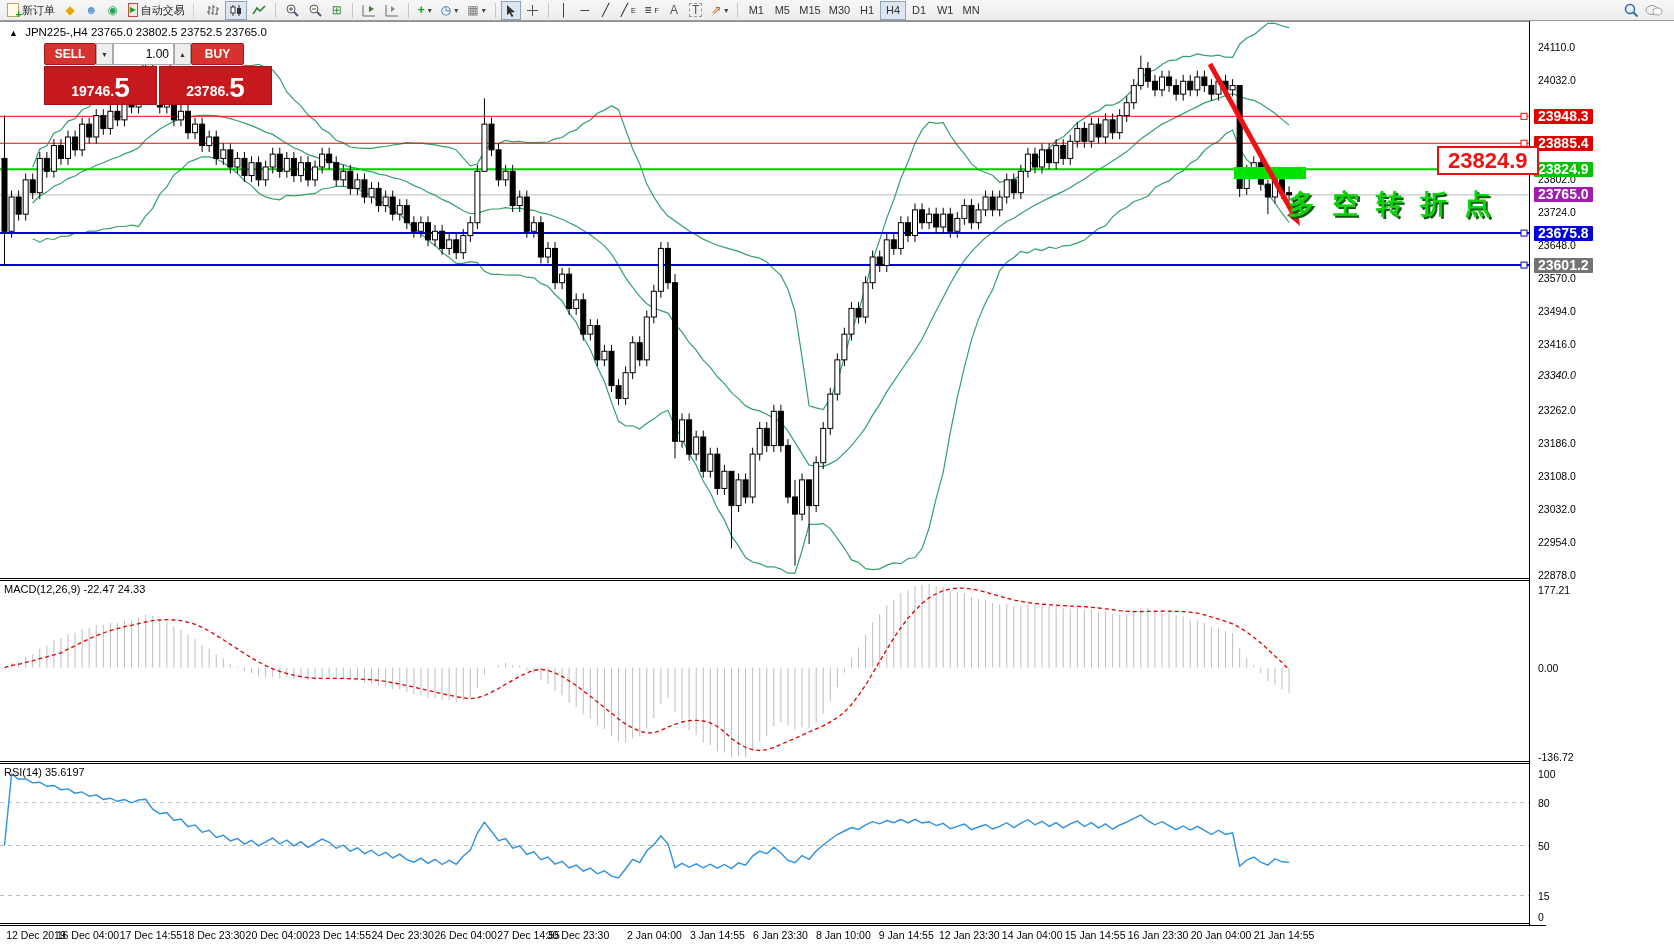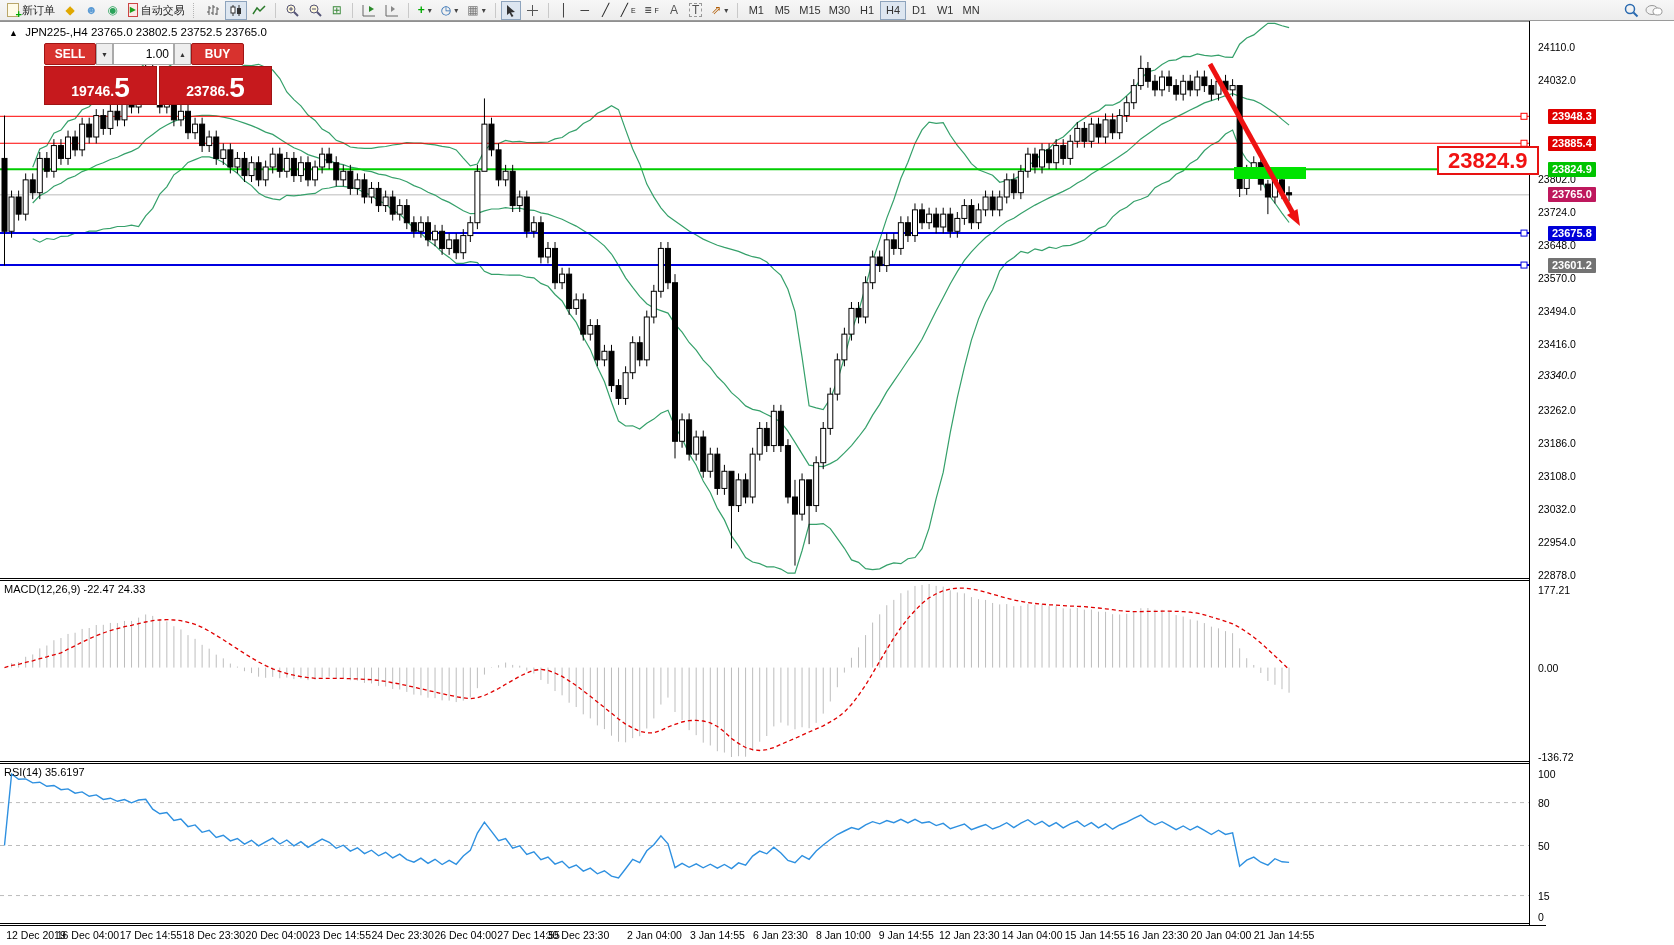--- a/index.html
+++ b/index.html
@@ -44,21 +44,21 @@
     text-align:right; padding:0 4px; font-family:"Liberation Sans",sans-serif; }
   #tp-row2 { display:flex; gap:2px; background:#fff; margin-top:1px; height:39px; }
   .tp-price { flex:1; background:#c6191d; color:#fff; display:flex; align-items:flex-end;
     justify-content:center; padding-bottom:3px; border:1px solid #a01414; }
   .tp-price .sm { font-size:14px; font-weight:bold; line-height:20px; }
   .tp-price .bg { font-size:28px; font-weight:bold; line-height:26px; }
 
   #price-axis { position:absolute; left:1530px; top:21px; width:144px; height:904px;
     z-index:5; background:#fff; }
   .ax-tick { position:absolute; left:8px; font-size:10.5px; color:#000; }
-  .badge { position:absolute; left:18px; height:15px; line-height:15px; font-size:11px;
+  .badge { position:absolute; left:4px; height:15px; line-height:15px; font-size:14px;
     font-weight:bold; color:#fff; padding:0 4px; border-radius:1px; }
 
   #macd-label { position:absolute; left:4px; top:583px; font-size:11px; color:#000; z-index:10; }
   #rsi-label  { position:absolute; left:4px; top:766px; font-size:11px; color:#000; z-index:10; }
   .ind-scale { position:absolute; left:1538px; font-size:10.5px; color:#000; z-index:10; }
 
   #price-callout { position:absolute; left:1437px; top:146px; z-index:30;
     background:#fff; border:2px solid #e81212; color:#f01212; font-size:22px;
     font-weight:bold; padding:0 9px; line-height:25px; }
   #note-text { position:absolute; left:1288px; top:186px; z-index:30; color:#0bd50b;
@@ -879,27 +879,28 @@
       <span class="ax-tick" style="top: 416px;">23186.0</span>
       <span class="ax-tick" style="top: 449.429px;">23108.0</span>
       <span class="ax-tick" style="top: 482px;">23032.0</span>
       <span class="ax-tick" style="top: 515.429px;">22954.0</span>
       <span class="ax-tick" style="top: 548px;">22878.0</span>
       <div class="badge" style="top: 87.8px; background: rgb(224, 0, 0);">23948.3</div>
       <div class="badge" style="top: 114.757px; background: rgb(224, 0, 0);">23885.4</div>
       <div class="badge" style="top: 140.686px; background: rgb(0, 196, 0);">23824.9</div>
       <div class="badge" style="top: 204.586px; background: rgb(0, 0, 216);">23675.8</div>
       <div class="badge" style="top: 236.557px; background: #737373;">23601.2</div>
-      <div class="badge" style="top: 166.357px; background: #be185d;">23765.0</div>
+      <div class="badge" style="top: 166.357px; background: #a21caf;">23765.0</div>
     </div>
 
   <div id="macd-label">MACD(12,26,9) -22.47 24.33</div>
   <div id="rsi-label">RSI(14) 35.6197</div>
 
   <div id="price-callout">23824.9</div>
+  <div id="note-text">多空转折点</div>
 
   <div id="time-axis">
       <span class="t-lab" style="left: 36px;">12 Dec 2019</span>
       <span class="t-lab" style="left: 87.95px;">16 Dec 04:00</span>
       <span class="t-lab" style="left: 150.9px;">17 Dec 14:55</span>
       <span class="t-lab" style="left: 213.85px;">18 Dec 23:30</span>
       <span class="t-lab" style="left: 276.8px;">20 Dec 04:00</span>
       <span class="t-lab" style="left: 339.75px;">23 Dec 14:55</span>
       <span class="t-lab" style="left: 402.7px;">24 Dec 23:30</span>
       <span class="t-lab" style="left: 465.65px;">26 Dec 04:00</span>

